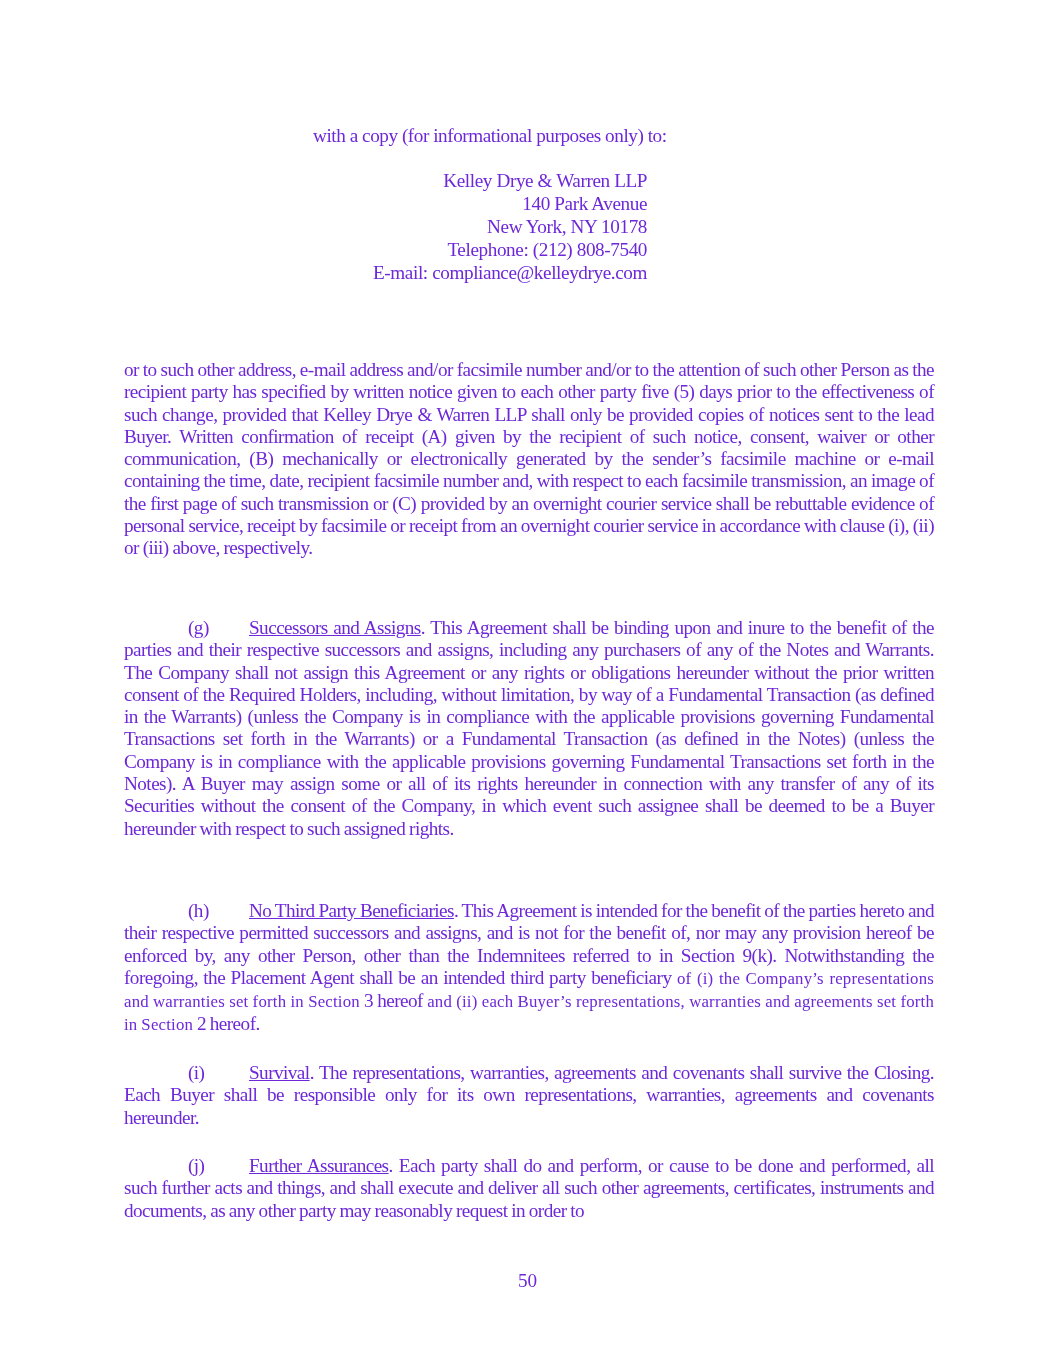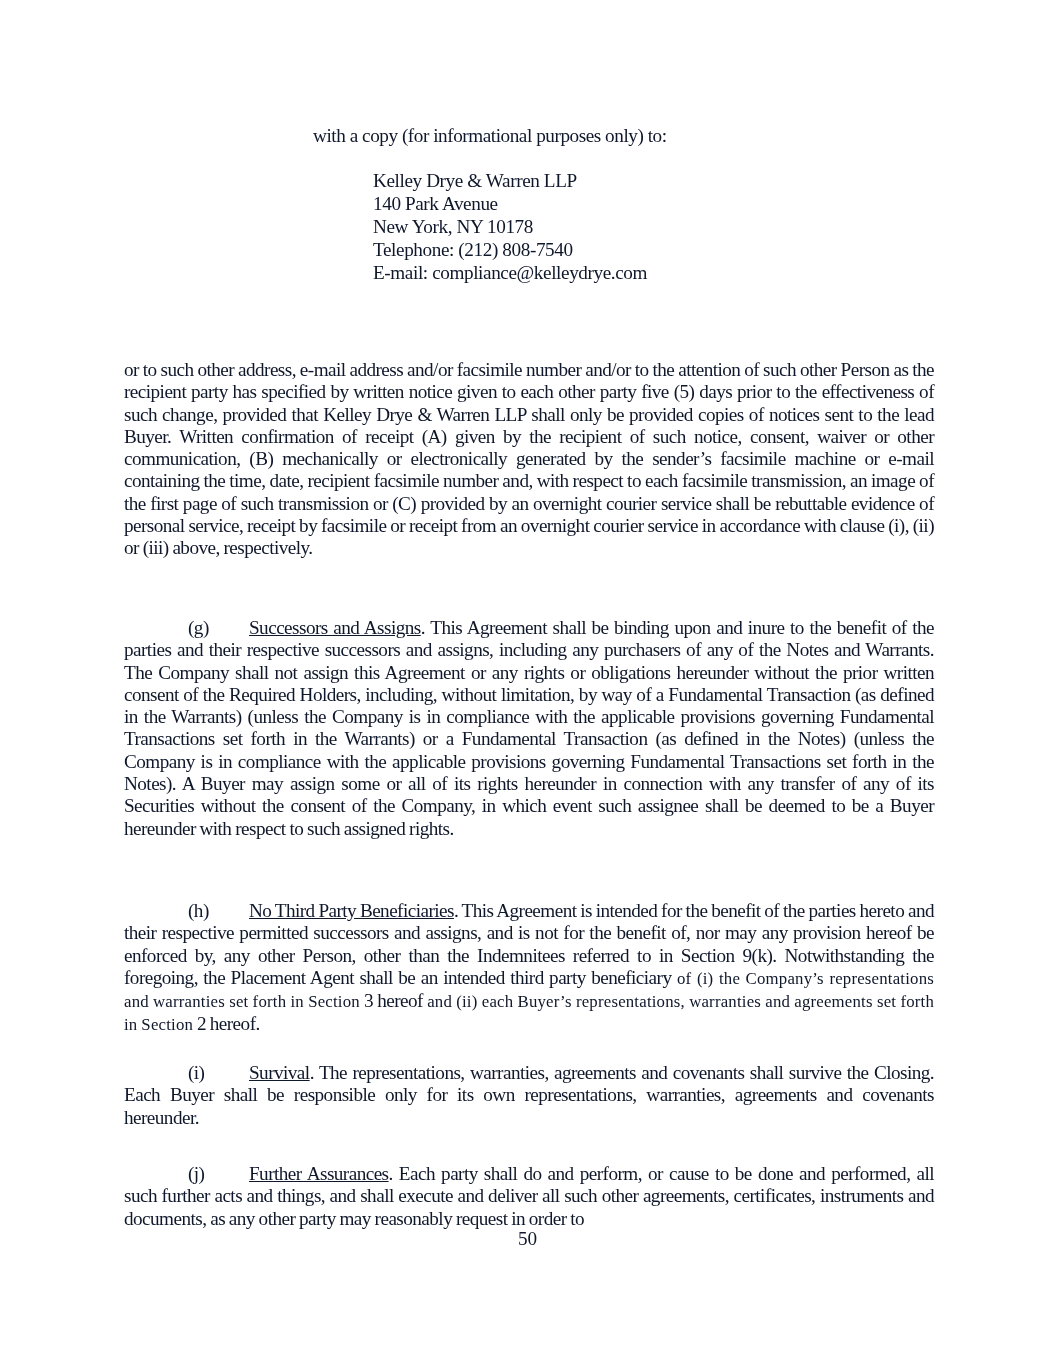--- a/index.html
+++ b/index.html
@@ -1,46 +1,47 @@
 <!DOCTYPE html>
 <html><head>
 <meta charset="utf-8">
 <style>
   html, body { margin: 0; padding: 0; background: #ffffff; }
   body { width: 1055px; height: 1365px; position: relative; overflow: hidden; }
   .page {
     position: absolute; left: 0; top: 0; width: 1055px; height: 1365px;
     font-family: "Liberation Serif", "DejaVu Serif", serif;
-    color: #0f172a;
+    color: #6d28d9;
     font-size: 19.2px;
     line-height: 22.3px;
   }
   .intro {
     position: absolute; left: 313px; top: 125px; white-space: nowrap;
     letter-spacing: -0.45px;
   }
   .address {
     position: absolute; left: 373px; top: 170px;
     letter-spacing: -0.4px;
+    text-align: right;
   }
   .address div { white-space: nowrap; height: 23px; }
   .para {
     position: absolute; left: 124px; width: 810px;
     text-align: justify; letter-spacing: -0.55px; word-spacing: -0.5px;
   }
   .para .num { display: inline-block; width: 61px; }
   .para .indent { display: inline-block; width: 64px; }
   .u { text-decoration: underline; }
   .sm { font-size: 16.8px; letter-spacing: 0.2px; }
   .p1 { top: 359px; }
   .pg { top: 617px; }
   .ph { top: 900px; }
   .pi { top: 1062px; }
-  .pj { top: 1155px; margin-top: 8px; }
-  .pagenum { position: absolute; left: 0; width: 1055px; top: 1228px; text-align: center; }
+  .pj { top: 1155px; }
+  .pagenum { position: absolute; left: 0; width: 1055px; top: 1270px; text-align: center; }
 </style>
 </head>
 <body>
 
 <div class="page">
 
   <div class="intro">with a copy (for informational purposes only) to:</div>
 
   <div class="address">
     <div>Kelley Drye &amp; Warren LLP</div>

